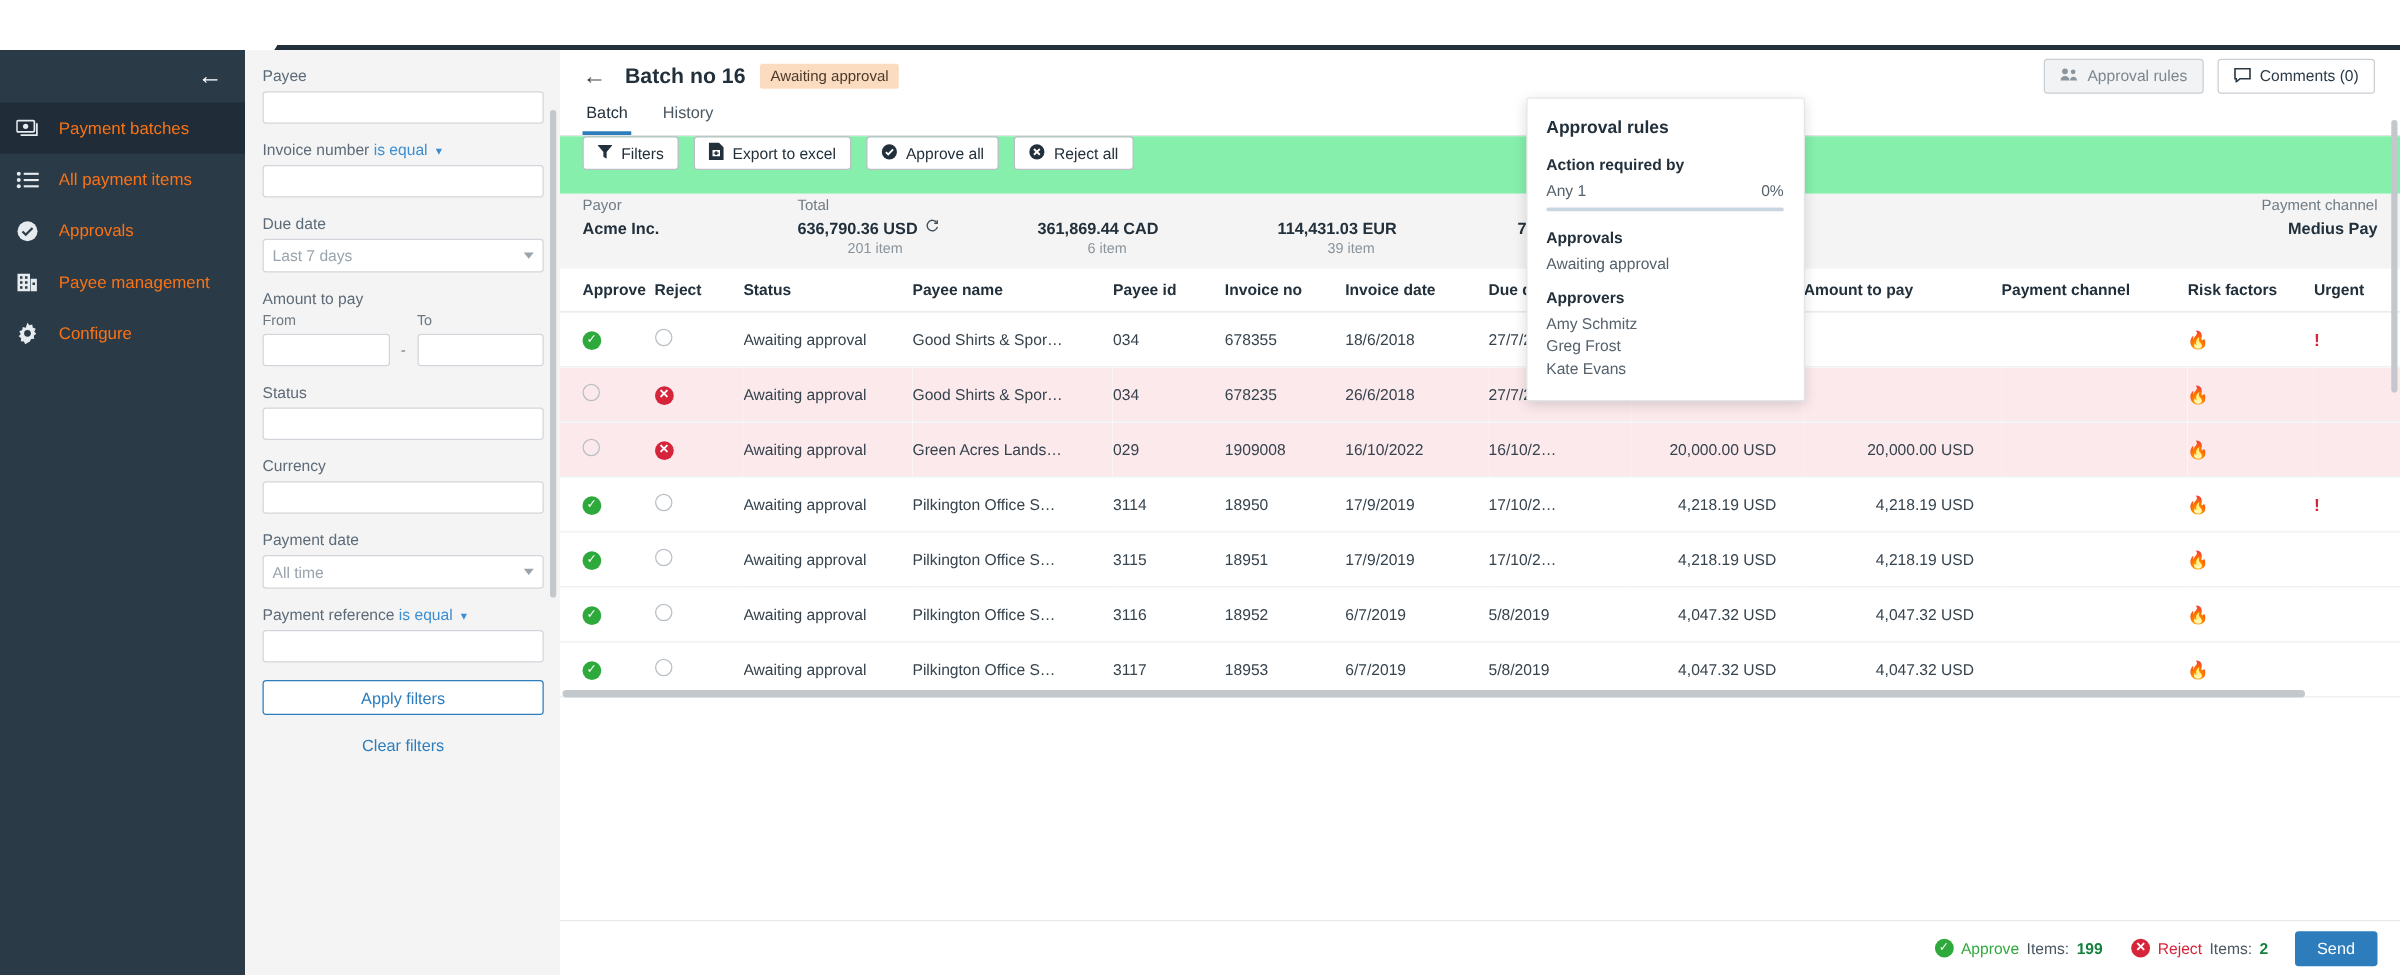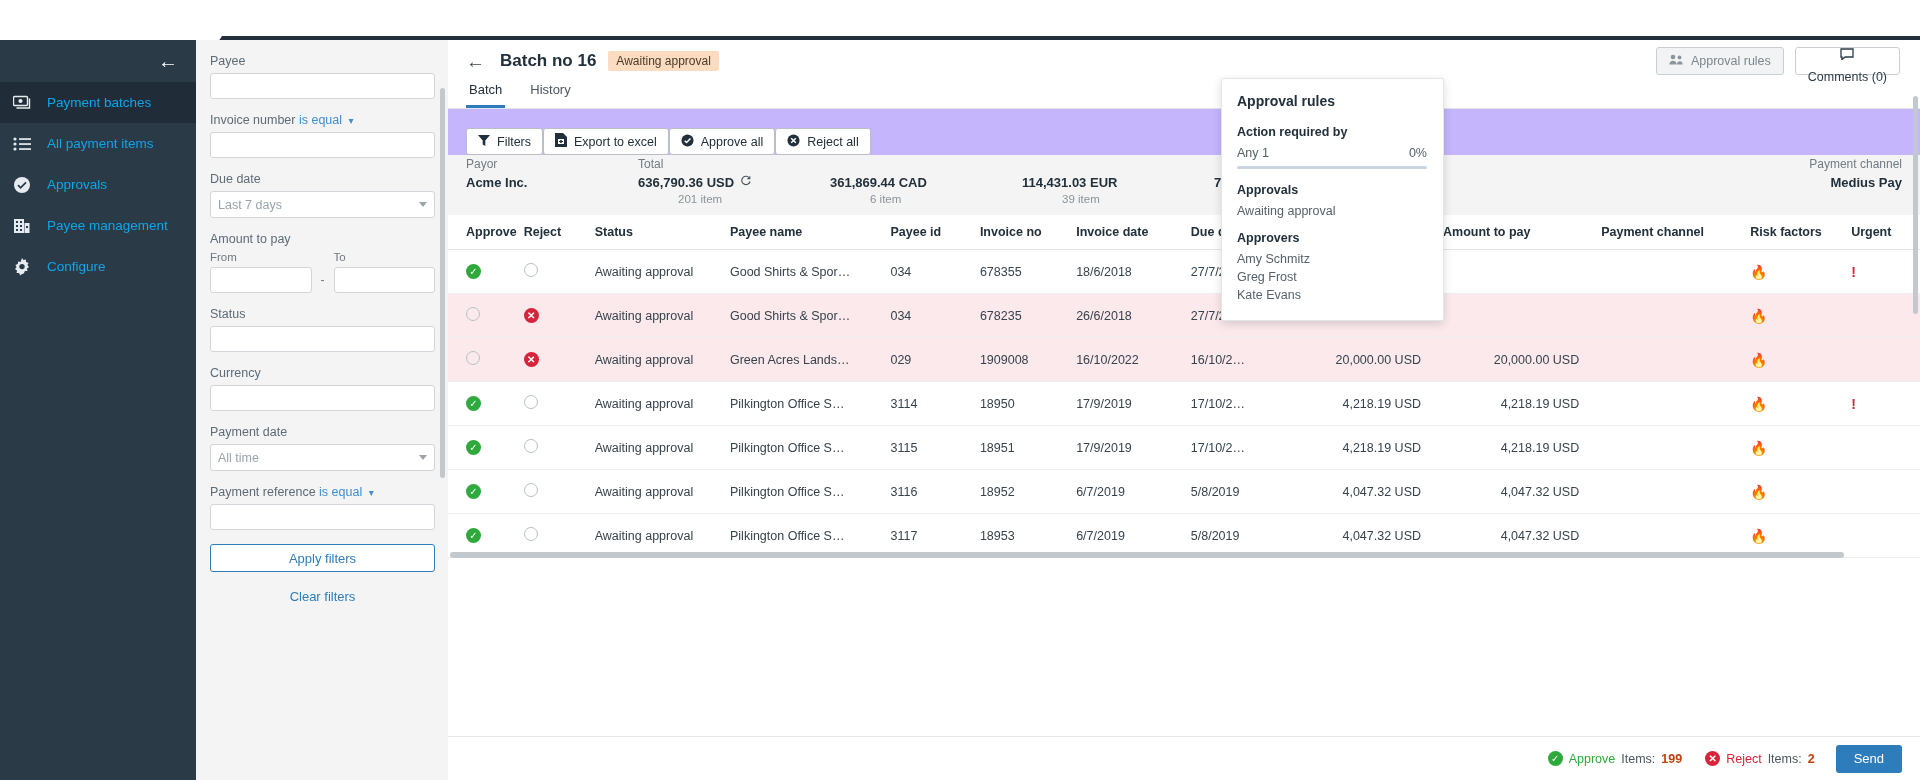--- a/index.html
+++ b/index.html
@@ -43,21 +43,21 @@
 
   
   .sidebar {
     position: absolute; top: 40px; left: 0; width: 196px; height: 740px;
     background: #2b3a47;
   }
   .collapse-row { height: 42px; display: flex; align-items: center; justify-content: flex-end; padding-right: 18px; }
   .collapse-arrow { color: #fff; font-size: 20px; line-height: 1; cursor: pointer; }
   .nav-item {
     height: 41px; display: flex; align-items: center; padding-left: 13px;
-    color: #0ea5e9; font-size: 13.5px; cursor: pointer;
+    color: #f97316; font-size: 13.5px; cursor: pointer;
   }
   .nav-item.active { background: #202c37; }
   .nav-ico { width: 34px; display:flex; align-items:center; color:#e6ebef; flex:0 0 34px; }
   .nav-ico svg { display:block; }
 
   
   .filters {
     position: absolute; top: 40px; left: 196px; width: 252px; height: 740px;
     background: #f4f4f4; padding: 14px 13px 0 14px; overflow: hidden;
   }
@@ -109,29 +109,29 @@
   .badge-await {
     background: #fbdcc1; color: #4b3a29; font-size: 12px; padding: 3px 8px;
     border-radius: 2px;
   }
   .head-actions { margin-left: auto; display: flex; gap: 11px; }
   .btn-outline {
     height: 28px; border: 1px solid #c9ced3; background: #f1f3f4; border-radius: 3px;
     display: flex; align-items: center; gap: 7px; padding: 0 12px;
     font-size: 12.5px; color: #7d868e; font-family: inherit; cursor: pointer;
   }
-  .btn-outline.dark { color: #2b3a47; background: #fff; flex-direction: column; }
+  .btn-outline.dark { color: #2b3a47; background: #fff; }
 
   .tabs { display: flex; padding-left: 18px; border-bottom: 1px solid #e2e5e8; height: 27px; }
   .tab {
     font-size: 13px; color: #4a5761; padding: 0 3px 5px 3px; margin-right: 22px; cursor: pointer;
   }
   .tab.active { color: #22303b; border-bottom: 3px solid #2d7dbd; }
 
-  .toolbar { height: 46px; background: #c4b5fd; display: flex; align-items: flex-end; padding-left: 18px; gap: 0; }
+  .toolbar { height: 46px; background: #86efac; display: flex; align-items: flex-start; padding-left: 18px; gap: 12px; }
   .tb-btn {
     height: 27px; background: #fff; border: 1px solid #b9bfc5; border-radius: 3px;
     display: flex; align-items: center; gap: 7px; padding: 0 11px;
     font-size: 12.5px; color: #22303b; font-family: inherit; cursor: pointer; font-weight: 500;
   }
 
   .totals { background: #f4f4f4; padding: 2px 18px 10px 18px; display: flex; position: relative; }
   .tot-col { }
   .tot-head { font-size: 12px; color: #707b84; margin-bottom: 4px; }
   .tot-val { font-size: 13px; font-weight: bold; color: #22303b; display: flex; align-items: center; gap: 6px; }
@@ -205,21 +205,21 @@
   
   .bottombar {
     position: absolute; bottom: 0; left: 448px; width: 1472px; height: 44px;
     background: #fff; border-top: 1px solid #e6e9eb;
     display: flex; align-items: center; justify-content: flex-end; padding-right: 18px; gap: 9px;
   }
   .bb-grp { display: flex; align-items: center; gap: 6px; font-size: 12.5px; }
   .bb-approve { color: #2eaa3c; }
   .bb-reject { color: #d6253b; }
   .bb-label { color: #4a5761; }
-  .bb-count { color: #c2410c; font-weight: bold; }
+  .bb-count { color: #15803d; font-weight: bold; }
   .btn-send {
     height: 28px; background: #2d7dbd; border: none; border-radius: 3px;
     color: #fff; font-size: 13px; padding: 0 18px; margin-left: 12px;
     font-family: inherit; cursor: pointer;
   }
 </style>
 </head>
 <body>
 
 <div class="app">

